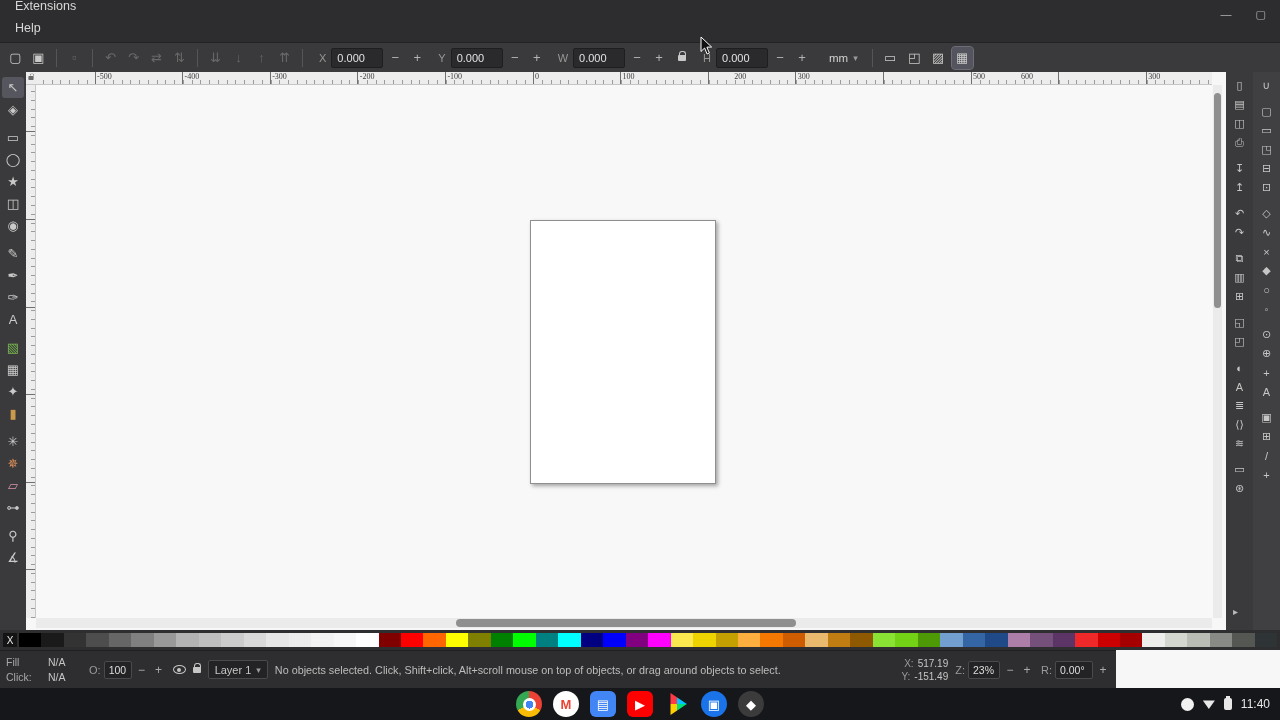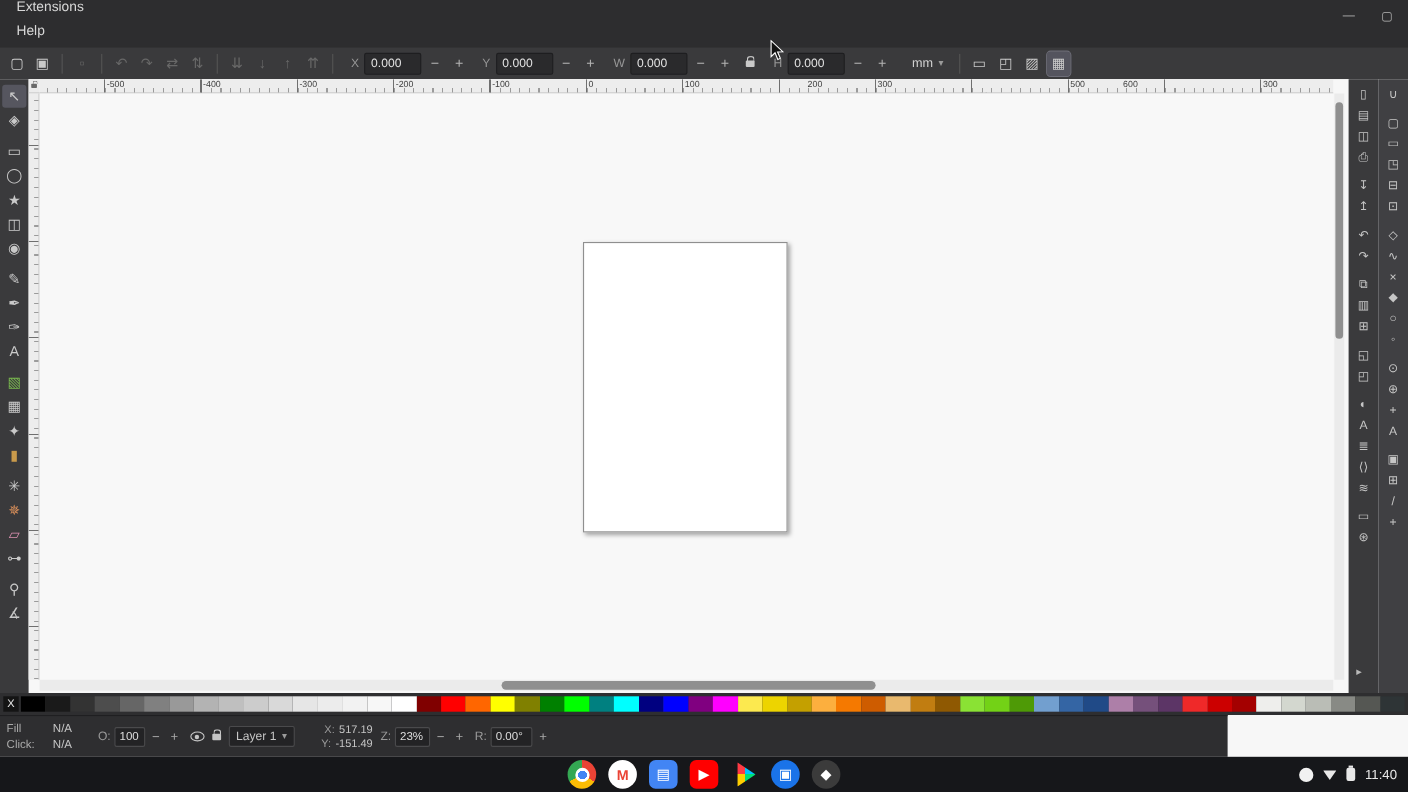--- a/index.html
+++ b/index.html
@@ -31,21 +31,21 @@
   .tool{width:22px;height:21px;display:flex;align-items:center;justify-content:center;font-size:13px;color:#c9c9c9;border-radius:3px;flex:none;}
   .tool.active{background:#56565f;}
   .tsep{height:5px;flex:none;}
 
   #corner{position:absolute;left:26px;top:0;width:10px;height:13px;background:#ececec;border-bottom:1px solid #c6c6c6;color:#6a6a6a;display:flex;align-items:center;justify-content:center;}
   #corner .padlock{transform:scale(.65);}
 
   #hruler{position:absolute;left:36px;top:0;width:1176px;height:13px;background:#ededed;border-bottom:1px solid #c6c6c6;overflow:hidden;}
   .hr-minor{position:absolute;left:-2px;top:8px;width:1220px;height:5px;background:repeating-linear-gradient(90deg,#9b9b9b 0 1px,transparent 1px 8.76px);}
   .hr-major{position:absolute;left:-29px;top:0;width:1240px;height:13px;background:repeating-linear-gradient(90deg,#6f6f6f 0 1px,transparent 1px 87.6px);}
-  .hr-label{position:absolute;top:0;font-size:8px;color:#3c3c3c;line-height:9px;}
+  .hr-label{position:absolute;top:0;font-size:8px;color:#3c3c3c;line-height:9px;font-family:Liberation Serif, serif;}
 
   #vruler{position:absolute;left:26px;top:13px;width:10px;height:533px;background:#ededed;border-right:1px solid #c6c6c6;overflow:hidden;}
   .vr-minor{position:absolute;top:-1px;left:5px;width:5px;height:560px;background:repeating-linear-gradient(0deg,#9b9b9b 0 1px,transparent 1px 8.76px);}
   .vr-major{position:absolute;top:-27px;left:0;width:10px;height:600px;background:repeating-linear-gradient(0deg,#6f6f6f 0 1px,transparent 1px 87.6px);}
 
   #canvas{position:absolute;left:36px;top:13px;width:1176px;height:533px;background:#f8f8f8;overflow:hidden;}
   #page{position:absolute;left:494px;top:135px;width:186px;height:264px;background:#ffffff;border:1px solid #8f8f8f;box-shadow:2px 2px 4px rgba(0,0,0,.35);}
 
   #vscroll{position:absolute;left:1213px;top:13px;width:9px;height:533px;background:#ebebeb;}
   #vthumb{position:absolute;left:1px;top:8px;width:7px;height:215px;background:#8f8f8f;border-radius:4px;}
@@ -365,20 +365,21 @@
     <span class="sbox" style="width:28px;">100</span>
     <span class="sstep">−</span>
     <span class="sstep">+</span>
   </div>
   <span class="eye"></span>
   <span class="padlock"></span>
   <div id="layer-select">
     <span>Layer 1</span>
     <span style="font-size:9px;color:#9a9a9a;">▾</span>
   </div>
+  <div id="status-message">No objects selected. Click, Shift+click, Alt+scroll mouse on top of objects, or drag around objects to select.</div>
   <div id="coords-block">
     <div class="coord-row">
       <span class="slabel">X:</span>
       <span>517.19</span>
     </div>
     <div class="coord-row">
       <span class="slabel">Y:</span>
       <span>-151.49</span>
     </div>
   </div>

